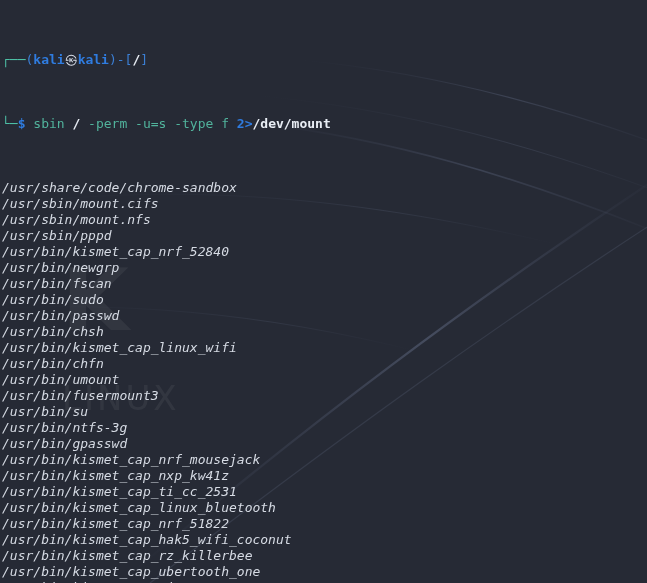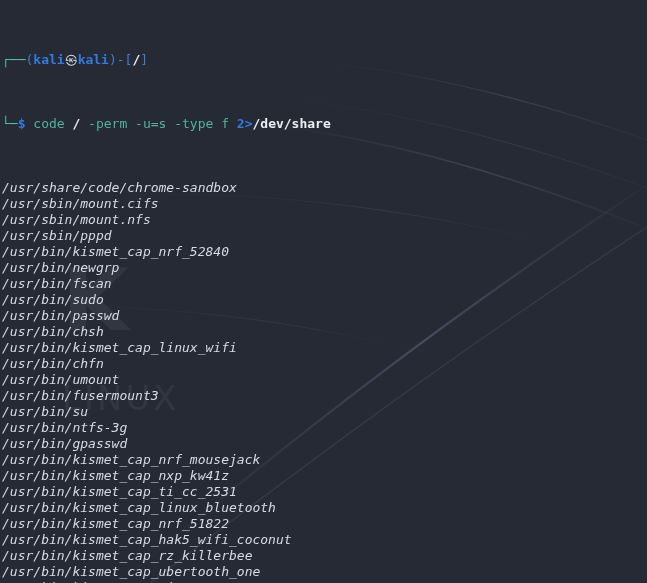--- a/index.html
+++ b/index.html
@@ -96,18 +96,18 @@
         <text x="62" y="330" font-size="86" font-weight="bold">K</text>
         <text x="62" y="410" font-size="34" letter-spacing="3">LINUX</text>
       </g>
     </svg>
   </div>
 
   <div id="screen">
 
     <div class="line"><span class="c-frame">┌──</span><span class="c-paren">(</span><span class="c-host">kali</span><span class="c-logo">㉿</span><span class="c-host">kali</span><span class="c-paren">)-[</span><span class="c-path">/</span><span class="c-paren">]</span></div>
 
-    <div class="line"><span class="c-frame">└─</span><span class="c-dollar">$</span><span class="c-cmd"> </span><span class="c-cmd">code</span><span class="c-cmd"> </span><span class="c-path">/</span><span class="c-cmd"> </span><span class="c-cmd">-perm -u=s -type f</span><span class="c-cmd"> </span><span class="c-redir">2&gt;</span><span class="c-path">/dev/share</span></div>
+    <div class="line"><span class="c-frame">└─</span><span class="c-dollar">$</span><span class="c-cmd"> </span><span class="c-cmd">sbin</span><span class="c-cmd"> </span><span class="c-path">/</span><span class="c-cmd"> </span><span class="c-cmd">-perm -u=s -type f</span><span class="c-cmd"> </span><span class="c-redir">2&gt;</span><span class="c-path">/dev/mount</span></div>
 
     <div id="output"><div class="line c-out">/usr/share/code/chrome-sandbox</div><div class="line c-out">/usr/sbin/mount.cifs</div><div class="line c-out">/usr/sbin/mount.nfs</div><div class="line c-out">/usr/sbin/pppd</div><div class="line c-out">/usr/bin/kismet_cap_nrf_52840</div><div class="line c-out">/usr/bin/newgrp</div><div class="line c-out">/usr/bin/fscan</div><div class="line c-out">/usr/bin/sudo</div><div class="line c-out">/usr/bin/passwd</div><div class="line c-out">/usr/bin/chsh</div><div class="line c-out">/usr/bin/kismet_cap_linux_wifi</div><div class="line c-out">/usr/bin/chfn</div><div class="line c-out">/usr/bin/umount</div><div class="line c-out">/usr/bin/fusermount3</div><div class="line c-out">/usr/bin/su</div><div class="line c-out">/usr/bin/ntfs-3g</div><div class="line c-out">/usr/bin/gpasswd</div><div class="line c-out">/usr/bin/kismet_cap_nrf_mousejack</div><div class="line c-out">/usr/bin/kismet_cap_nxp_kw41z</div><div class="line c-out">/usr/bin/kismet_cap_ti_cc_2531</div><div class="line c-out">/usr/bin/kismet_cap_linux_bluetooth</div><div class="line c-out">/usr/bin/kismet_cap_nrf_51822</div><div class="line c-out">/usr/bin/kismet_cap_hak5_wifi_coconut</div><div class="line c-out">/usr/bin/kismet_cap_rz_killerbee</div><div class="line c-out">/usr/bin/kismet_cap_ubertooth_one</div><div class="line c-out">/usr/bin/kismet_cap_ti_cc_2540</div></div>
 
   </div>
 </div>
 
 </body></html>

